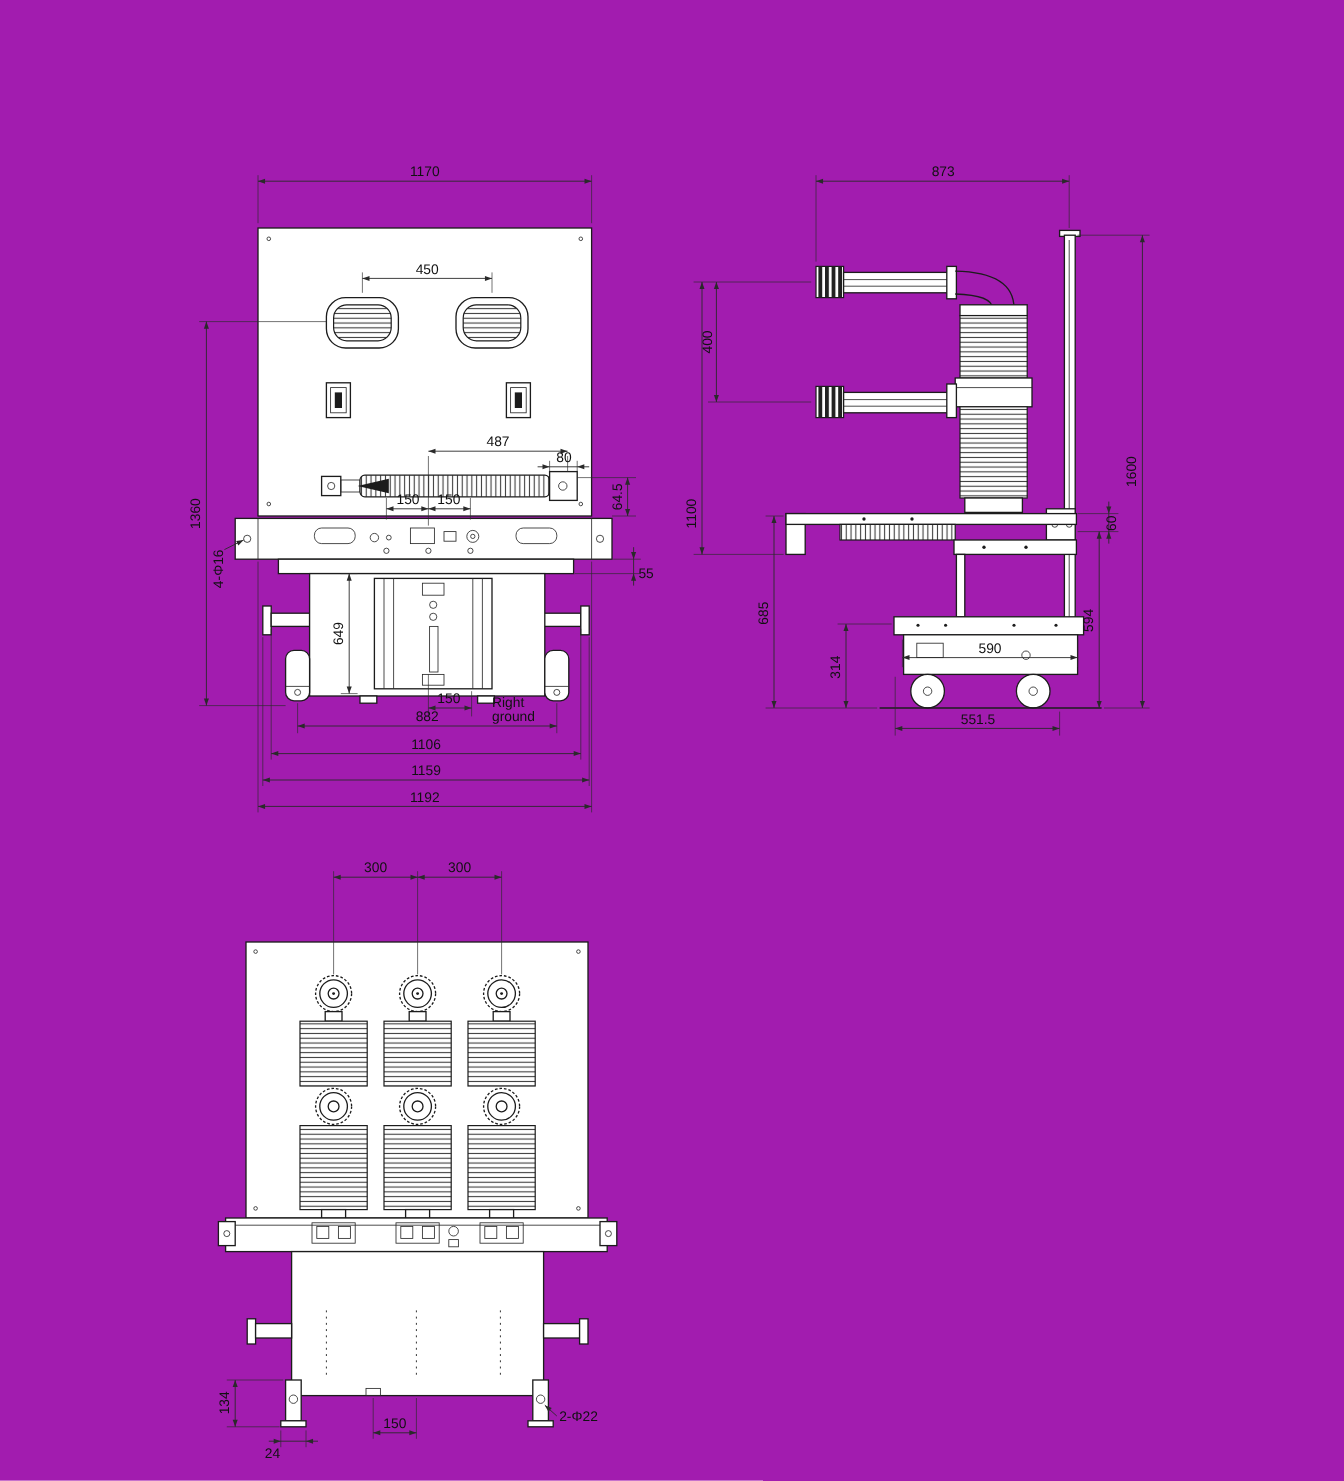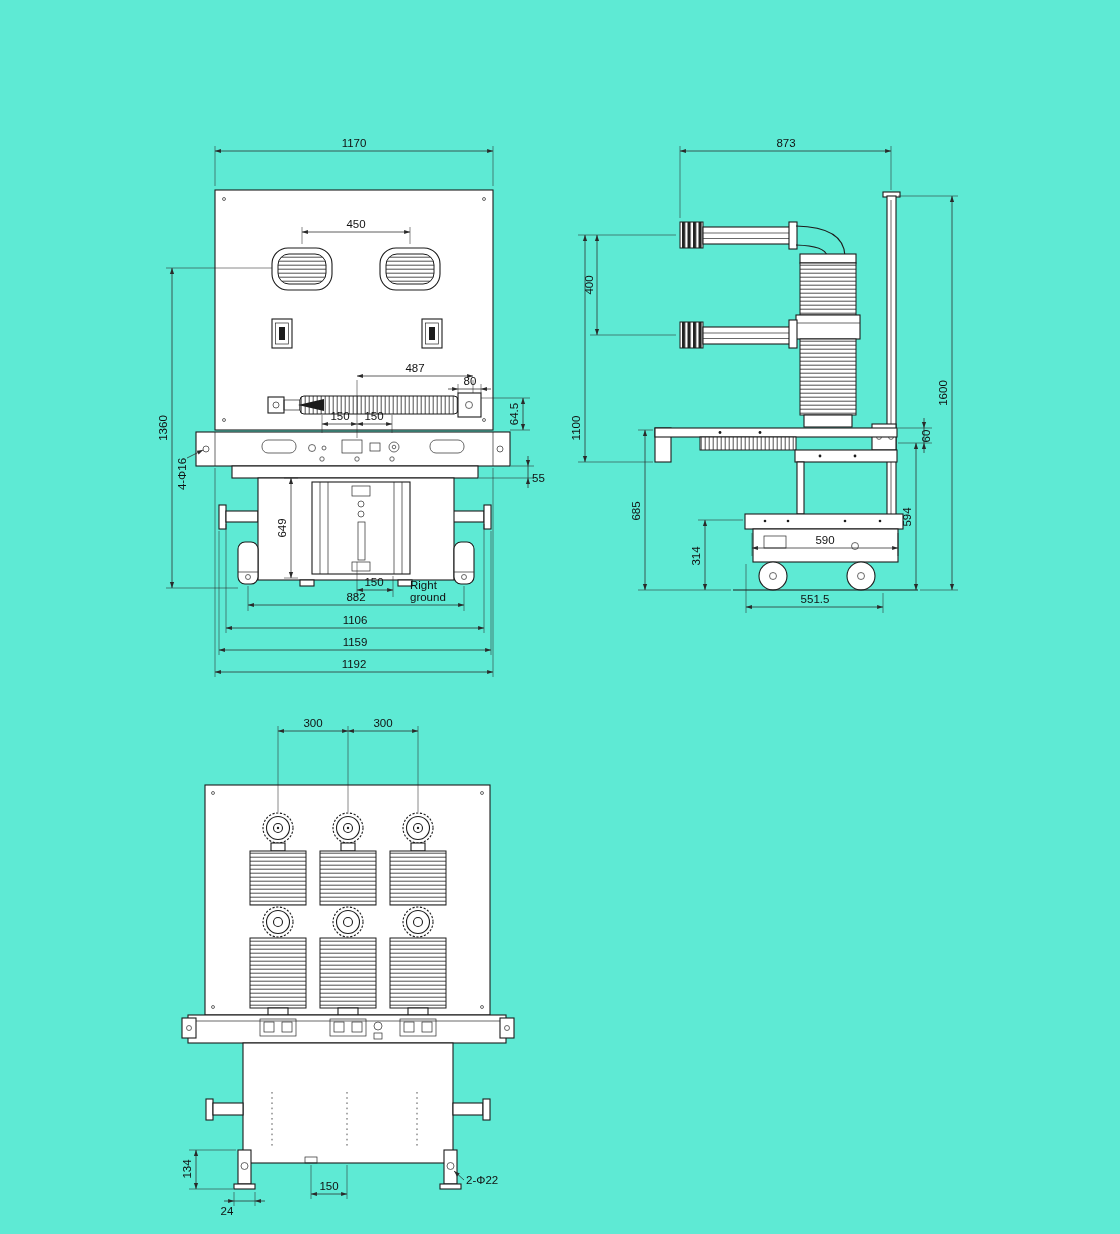--- a/index.html
+++ b/index.html
@@ -1,16 +1,16 @@
 <!DOCTYPE html>
 <html><head>
 <meta charset="utf-8">
 <style>
   html,body{margin:0;padding:0;background:#fff;}
-  .canvas{position:relative;width:1120px;height:1234px;background:#5eead4;overflow:hidden;text-decoration:underline;}
+  .canvas{position:relative;width:1120px;height:1234px;background:#a21caf;overflow:hidden;text-decoration:underline;}
   svg{display:block;}
   .out{fill:#fff;stroke:#1c1c1c;stroke-width:1.1;}
   .outn{fill:none;stroke:#1c1c1c;stroke-width:1.1;}
   .thin{fill:none;stroke:#2a2a2a;stroke-width:.7;}
   .fins{fill:url(#hfins);stroke:#1c1c1c;stroke-width:1;}
   .vfin{fill:url(#vfins);stroke:#1c1c1c;stroke-width:1;}
   .band{fill:url(#bands);stroke:#1c1c1c;stroke-width:1;}
   .dark{fill:#1c1c1c;stroke:none;}
   .knurl{stroke-dasharray:2.2 1.6;}
   .dim{stroke:#2a2a2a;stroke-width:.75;fill:none;}

